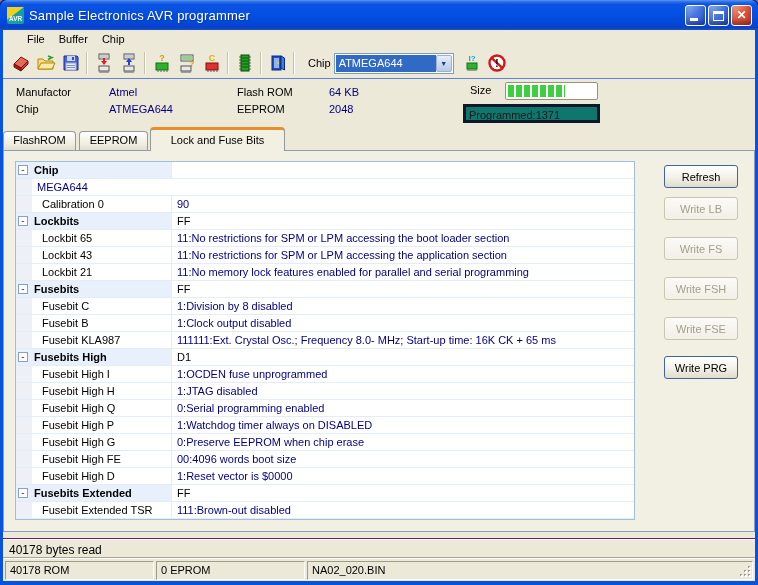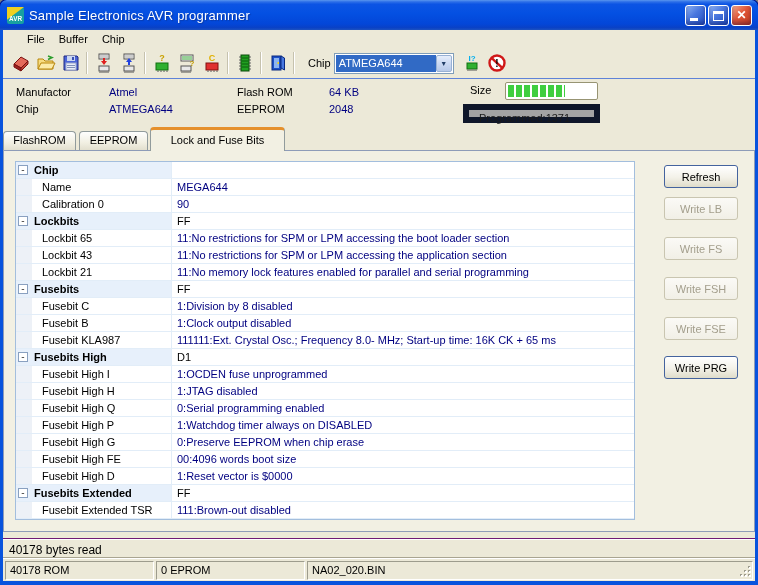--- a/index.html
+++ b/index.html
@@ -36,21 +36,21 @@
   .combo-text{flex:1;background:#316AC5;color:#fff;font-size:11px;line-height:15px;padding:1px 3px;white-space:nowrap;overflow:hidden;}
   .combo-btn{width:16px;border:1px solid #98B1D4;border-radius:2px;display:flex;align-items:center;justify-content:center;
     background:linear-gradient(180deg,#E6EEFB,#CBD9F2 50%,#B7C9E8);font-size:7px;color:#213E66;}
 
   
   .info{position:absolute;left:0;top:48px;width:100%;height:49px;border-top:1px solid #5F83D8;font-size:11px;}
   .ilabel{position:absolute;color:#000;}
   .ivalue{position:absolute;color:#000080;font-weight:normal;}
   .meter{position:absolute;left:502px;top:3px;width:93px;height:18px;border:1px solid #979473;border-radius:2px;background:#fff;padding:2px;}
   .meter-fill{height:100%;background:repeating-linear-gradient(90deg,#3FCE3F 0 6px,#ffffff 6px 8px);}
-  .progbox{position:absolute;left:460px;top:25px;width:137px;height:19px;border:6px solid #0f172a;background:#a3a3a3;font-size:11px;line-height:17px;padding-left:10px;color:#1A1A1A;}
+  .progbox{position:absolute;left:460px;top:25px;width:137px;height:19px;border:3px solid #0f172a;background:#0f766e;font-size:11px;line-height:17px;padding-left:3px;color:#1A1A1A;}
 
   
   .tabstrip{position:absolute;left:0;top:97px;width:100%;height:23px;z-index:3;}
   .tab{position:absolute;bottom:0;height:19px;border:1px solid #919B9C;border-bottom:none;border-radius:4px 4px 0 0;
     background:linear-gradient(180deg,#FEFEFE,#F1EFE2 60%,#E2DFCE);font-size:11px;text-align:center;line-height:17px;}
   .tab.active{bottom:-1px;height:24px;background:#F2F0E3;border-top:3px solid #E5902C;line-height:20px;z-index:4;margin-top:18px;}
 
   .tabpage{position:absolute;left:0;top:120px;width:752px;height:382px;border:1px solid #8E9CB8;background:#F2F0E3;}
 
   
@@ -244,21 +244,20 @@
       <div class="ftable">
         <div class="trow group">
             <div class="gut">
               <span class="exp">-</span>
             </div>
             <div class="cn">Chip</div>
             <div class="cv"></div>
           </div>
         <div class="trow">
             <div class="gut"></div>
-            <div class="cn">Name</div>
             <div class="cv">MEGA644</div>
           </div>
         <div class="trow">
             <div class="gut"></div>
             <div class="cn">Calibration 0</div>
             <div class="cv">90</div>
           </div>
         <div class="trow group">
             <div class="gut">
               <span class="exp">-</span>

